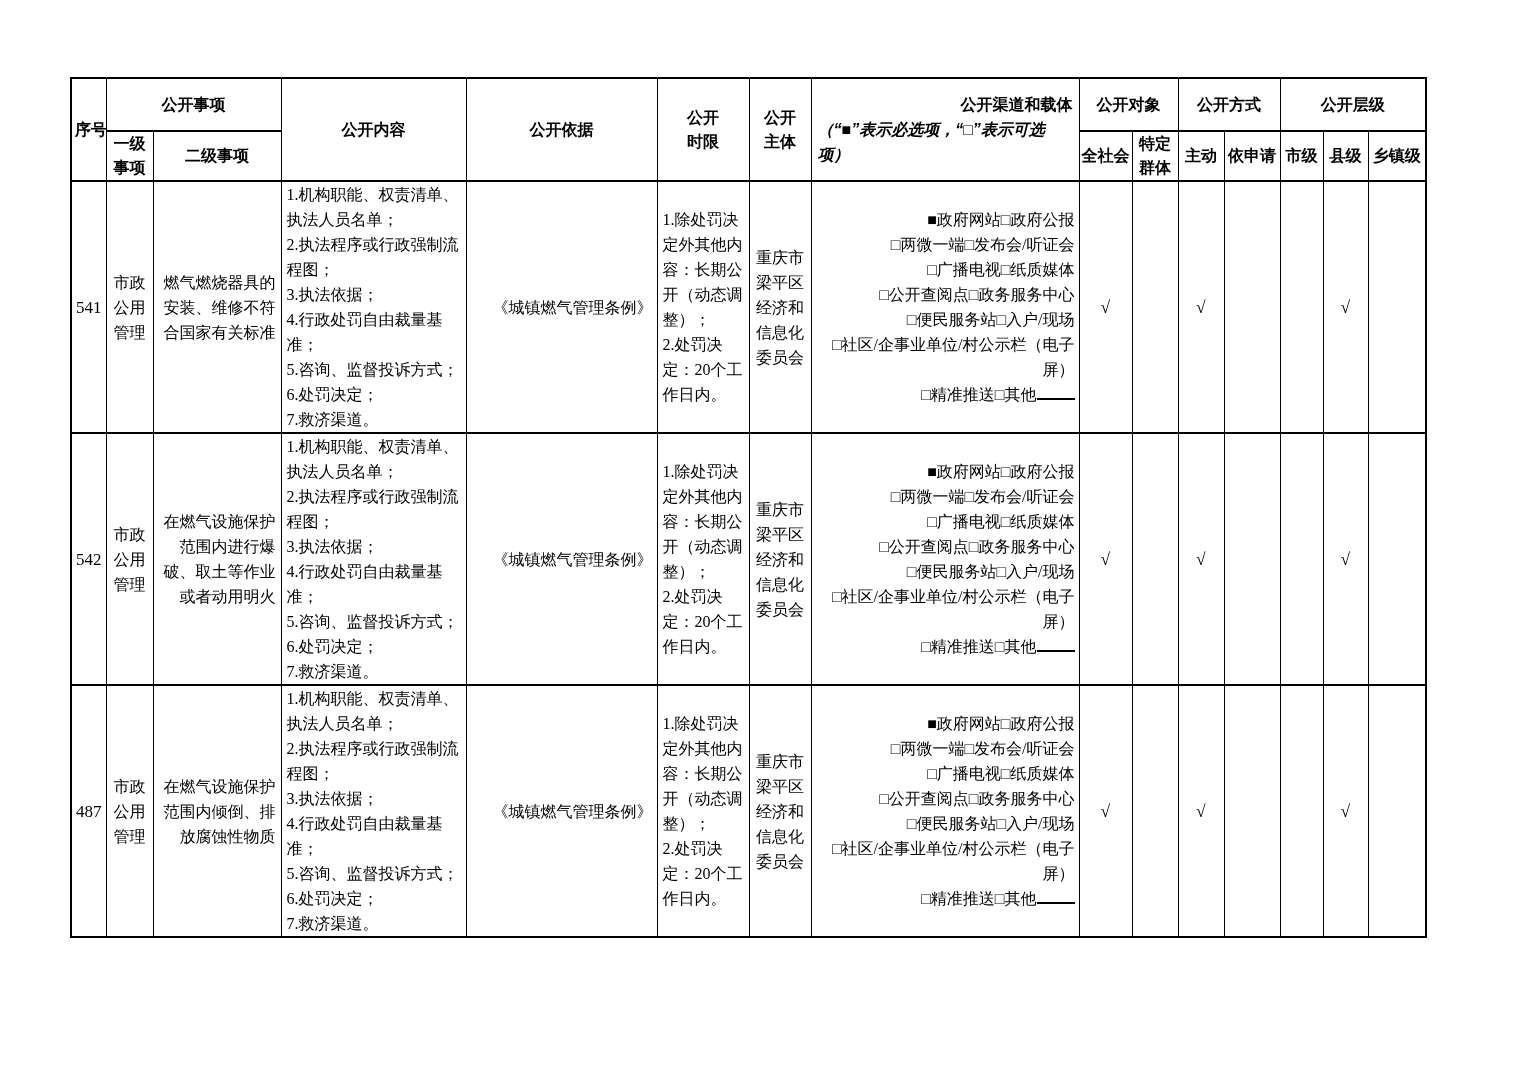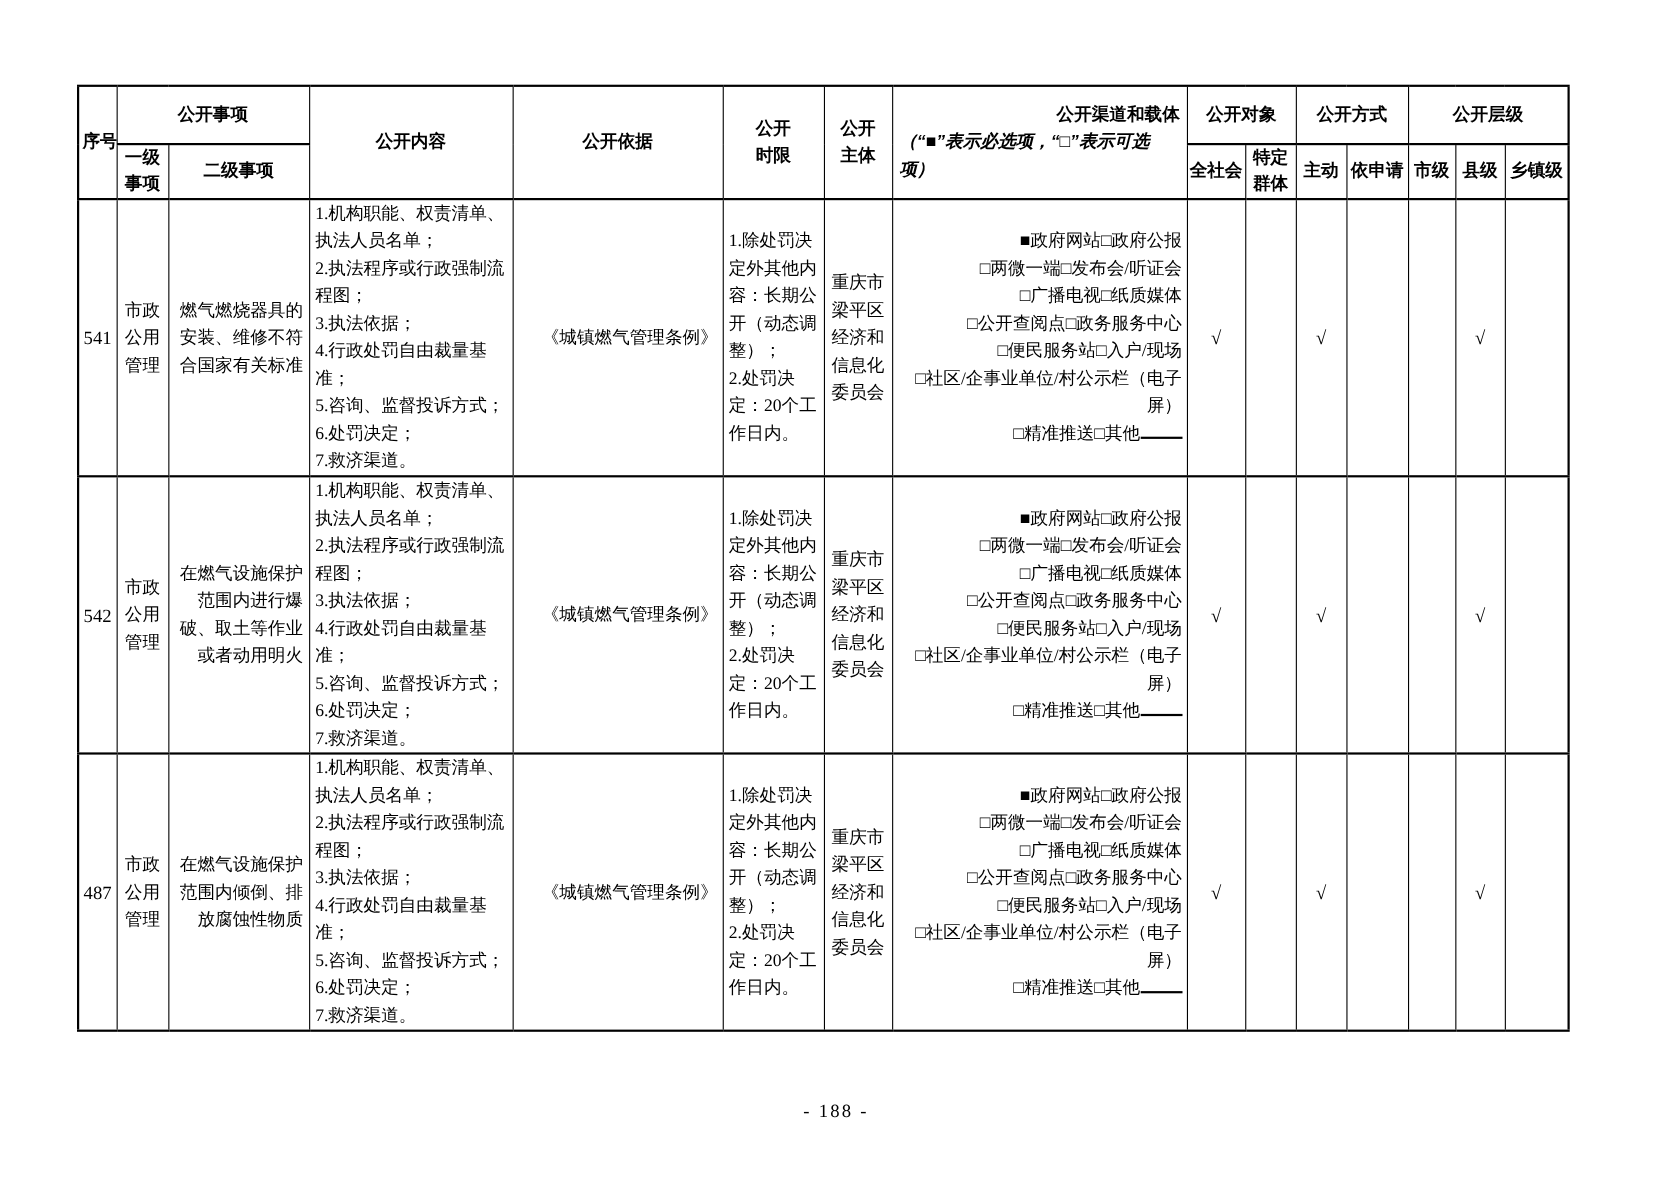--- a/index.html
+++ b/index.html
@@ -242,15 +242,14 @@
         <td class="c-mark">√</td>
         <td class="c-mark"></td>
         <td class="c-mark"></td>
         <td class="c-mark">√</td>
         <td class="c-mark"></td>
       </tr>
 
     </tbody>
   </table>
 
-  <div class="footer">- 188 -</div>
 
 </div>
 
 </body></html>

